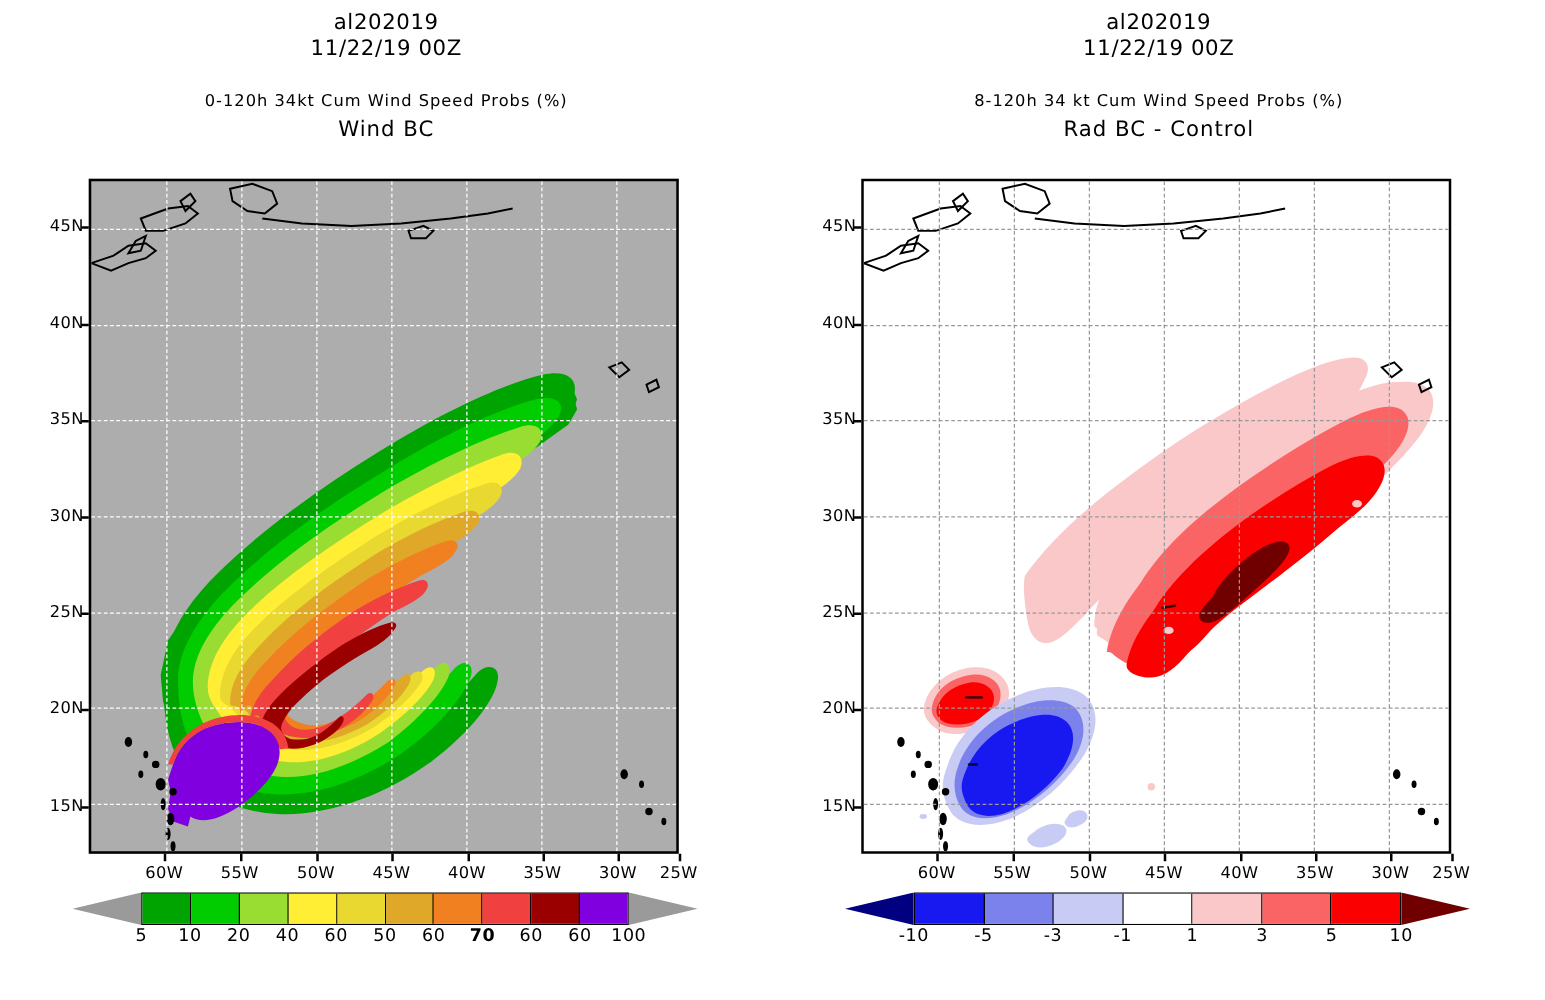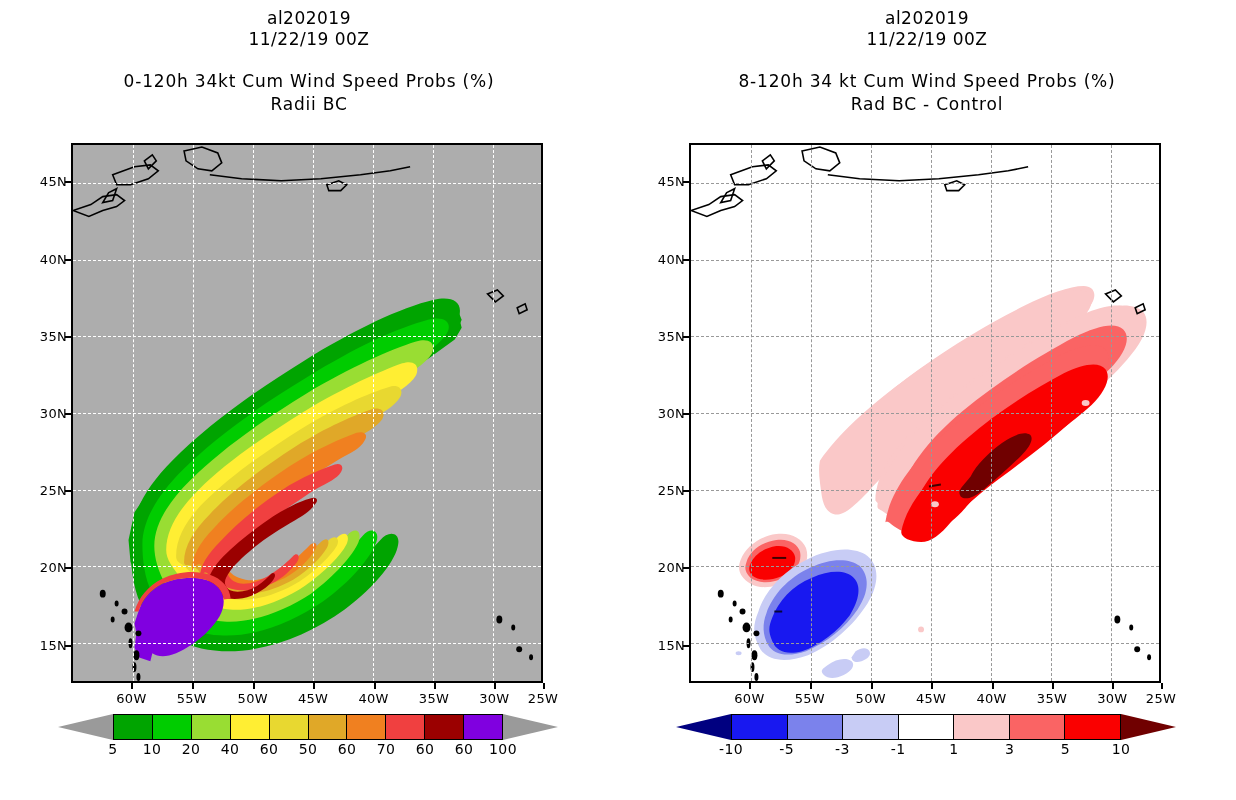--- a/index.html
+++ b/index.html
@@ -6,21 +6,21 @@
   body{width:1236px;height:800px;overflow:hidden;
        font-family:"DejaVu Sans","Liberation Sans",sans-serif;color:#000;}
   .page{position:relative;width:988px;height:800px;}
   .panel{position:absolute;top:0;width:618px;height:800px;}
   .panel.left{left:0;}
   .panel.right{left:618px;}
 
   .titles{position:absolute;left:0;width:618px;top:8px;text-align:center;}
   .t-id{font-size:17px;letter-spacing:.5px;line-height:21px;}
   .t-date{font-size:17px;letter-spacing:.5px;line-height:21px;}
-  .t-main{font-size:17px;letter-spacing:.8px;line-height:23px;margin-top:20px;}
+  .t-main{font-size:13px;letter-spacing:.8px;line-height:23px;margin-top:20px;}
   .t-sub{font-size:17px;letter-spacing:.8px;line-height:22px;}
 
   
   .map-wrap{position:absolute;}
   .map-wrap.left{left:71px;top:143px;width:472px;height:540px;}
   .map-wrap.right{left:71px;top:143px;width:472px;height:540px;}
   .frame{position:absolute;inset:0;border:2px solid #000;box-sizing:border-box;overflow:hidden;}
   .bg-gray{background:#adadad;}
   .bg-white{background:#ffffff;}
 
@@ -63,21 +63,21 @@
 <body>
 
 <div class="page">
 
   <div class="panel left">
 
     <div class="titles">
       <div class="t-id">al202019</div>
       <div class="t-date">11/22/19 00Z</div>
       <div class="t-main">0-120h 34kt Cum Wind Speed Probs (%)</div>
-      <div class="t-sub">Radii BC</div>
+      <div class="t-sub">Wind BC</div>
     </div>
 
     <div class="map-wrap left">
       <div class="frame bg-gray">
         <div class="plotarea">
           <svg class="plotsvg" viewBox="0 0 472 540" preserveAspectRatio="none">
 
             <path d="M63 390 L70 368 L92 340 L120 312 L160 282 L210 252 L260 224 L305 200 L340 184 L362 176 L380 173 L390 176 L392 184 L385 196 L360 214 L320 240 L270 272 L225 302 L185 330 L150 356 L122 380 L106 400 L98 418 L96 430 L86 428 L74 416 L66 404 Z" fill="#00a400"></path>
             <path d="M56 398 L62 370 L84 338 L116 305 L158 272 L208 240 L262 210 L310 186 L348 170 L372 164 L388 166 L392 176 L386 190 L362 208 L322 234 L272 266 L226 296 L186 326 L152 352 L124 378 L108 400 L100 424 L100 444 L112 462 L130 472 L150 474 L166 468 L170 478 L150 488 L120 486 L92 470 L70 444 L58 420 Z" fill="#00a400"></path>
 
@@ -214,21 +214,21 @@
           </svg>
       </div>
       <div class="cticks" id="cb-left-ticks">
           <div class="ctick" style="left: 0%;">5</div>
           <div class="ctick" style="left: 10%;">10</div>
           <div class="ctick" style="left: 20%;">20</div>
           <div class="ctick" style="left: 30%;">40</div>
           <div class="ctick" style="left: 40%;">60</div>
           <div class="ctick" style="left: 50%;">50</div>
           <div class="ctick" style="left: 60%;">60</div>
-          <div class="ctick" style="left: 70%;">70</div>
+          <div class="ctick" style="left: 70%; font-weight: bold;">70</div>
           <div class="ctick" style="left: 80%;">60</div>
           <div class="ctick" style="left: 90%;">60</div>
           <div class="ctick" style="left: 100%;">100</div>
         </div>
     </div>
   </div>
 
   <div class="panel right">
 
     <div class="titles">

